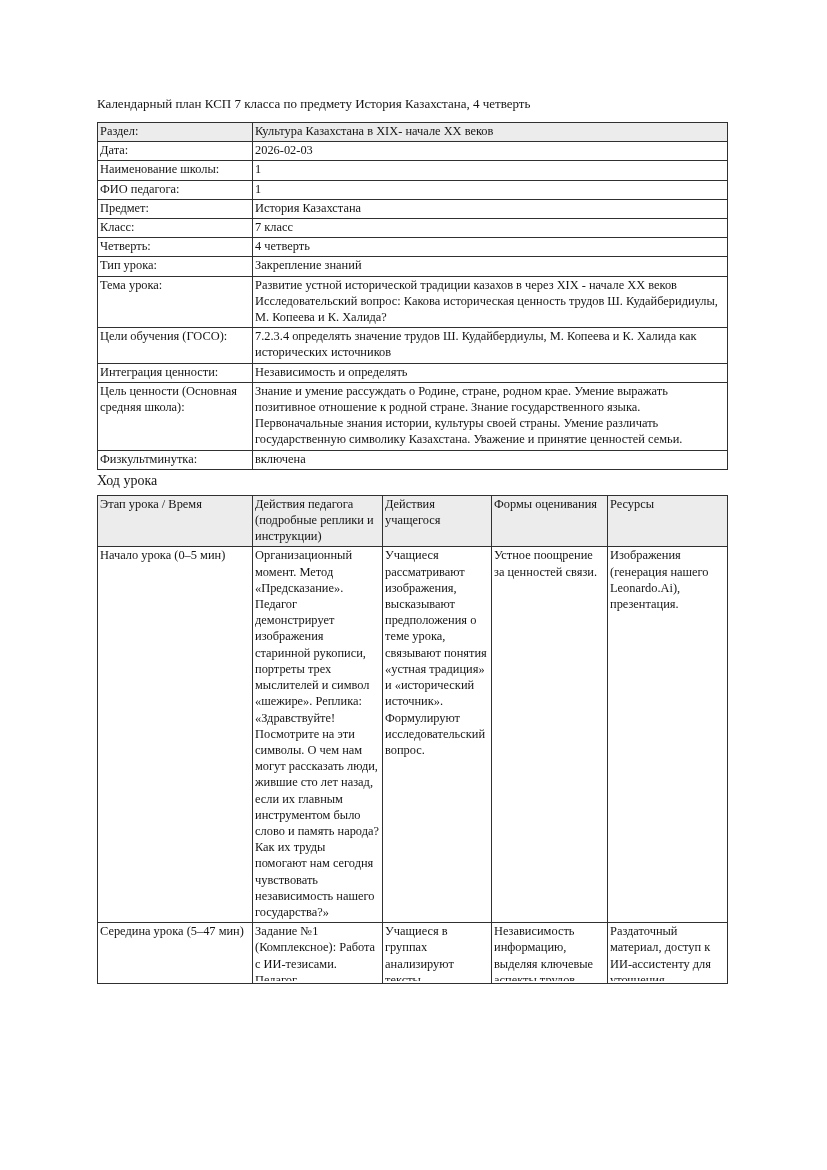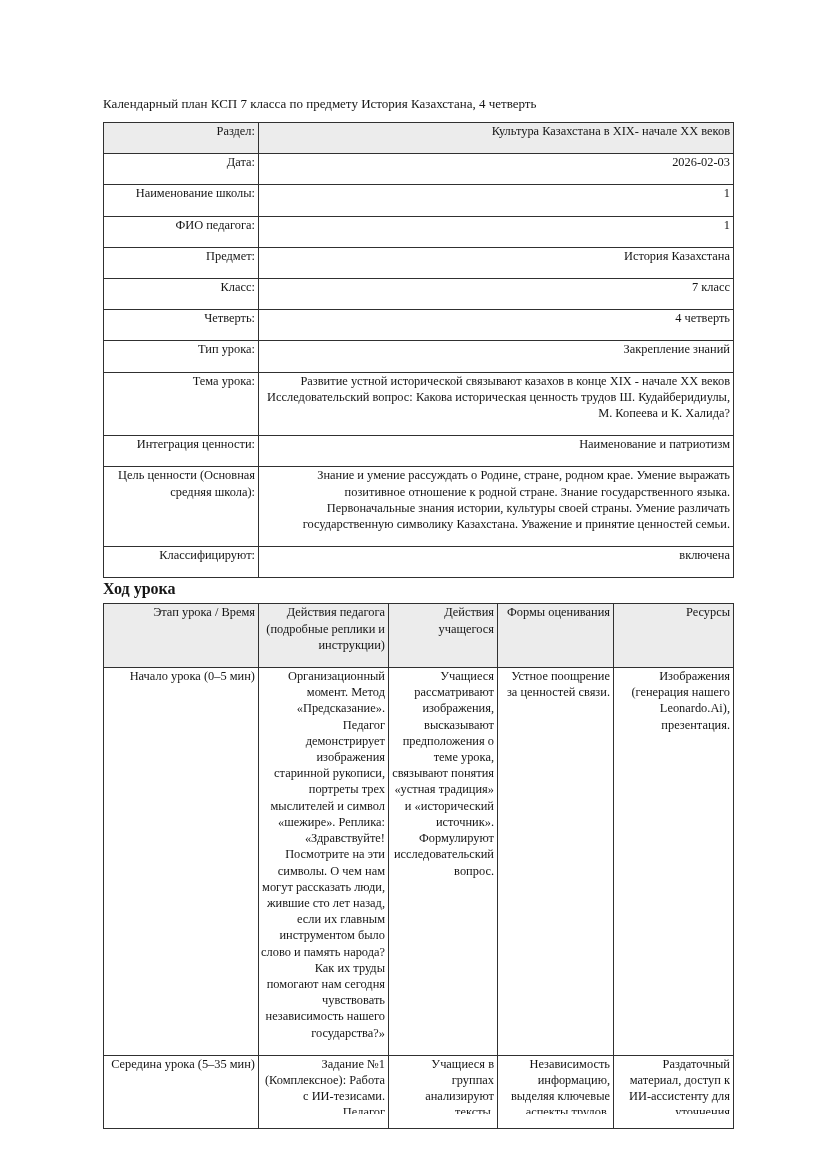--- a/index.html
+++ b/index.html
@@ -14,49 +14,48 @@
     background: #ffffff;
     overflow: hidden;
     font-family: "Liberation Serif", "DejaVu Serif", serif;
     color: #151515;
   }
   .doc {
     position: absolute;
     left: 97px;
     top: 96px;
     width: 630px;
-    margin-left: 6px;
   }
   .title {
     margin: 0 0 10px 0;
     font-size: 13px;
     line-height: 16px;
     font-weight: normal;
   }
   table {
     border-collapse: collapse;
     table-layout: fixed;
     width: 630px;
     font-size: 12.4px;
     line-height: 16.2px;
   }
   td {
     border: 1px solid #303030;
     vertical-align: top;
-    padding: 0 3px 14px 2px;
+    padding: 0 3px 2px 2px;
     font-weight: normal;
-    text-align: right;
+    text-align: left;
     word-wrap: break-word;
   }
   .hdr-row td { background: #ececec; }
   .section-heading {
     margin: 3px 0 6px 0;
-    font-size: 16px;
+    font-size: 14px;
     line-height: 16px;
-    font-weight: bold;
+    font-weight: normal;
   }
   .info-table .c-label { width: 155px; }
   .info-table .c-value { width: 475px; }
   .lesson-table .c1 { width: 155px; }
   .lesson-table .c2 { width: 130px; }
   .lesson-table .c3 { width: 109px; }
   .lesson-table .c4 { width: 116px; }
   .lesson-table .c5 { width: 120px; }
   .clip {
     height: 58px;
@@ -104,32 +103,36 @@
         <tr>
           <td>Четверть:</td>
           <td>4 четверть</td>
         </tr>
         <tr>
           <td>Тип урока:</td>
           <td>Закрепление знаний</td>
         </tr>
         <tr>
           <td>Тема урока:</td>
-          <td>Развитие устной исторической связывают казахов в конце XIX - начале XX веков Исследовательский вопрос: Какова историческая ценность трудов Ш. Кудайберидиулы, М. Копеева и К. Халида?</td>
+          <td>Развитие устной исторической традиции казахов в через XIX - начале XX веков Исследовательский вопрос: Какова историческая ценность трудов Ш. Кудайберидиулы, М. Копеева и К. Халида?</td>
+        </tr>
+        <tr>
+          <td>Цели обучения (ГОСО):</td>
+          <td>7.2.3.4 определять значение трудов Ш. Кудайбердиулы, М. Копеева и К. Халида как исторических источников</td>
         </tr>
         <tr>
           <td>Интеграция ценности:</td>
-          <td>Наименование и патриотизм</td>
+          <td>Независимость и определять</td>
         </tr>
         <tr>
           <td>Цель ценности (Основная средняя школа):</td>
           <td>Знание и умение рассуждать о Родине, стране, родном крае. Умение выражать позитивное отношение к родной стране. Знание государственного языка. Первоначальные знания истории, культуры своей страны. Умение различать государственную символику Казахстана. Уважение и принятие ценностей семьи.</td>
         </tr>
         <tr>
-          <td>Классифицируют:</td>
+          <td>Физкультминутка:</td>
           <td>включена</td>
         </tr>
       </tbody>
     </table>
 
     <p class="section-heading">Ход урока</p>
 
     <table class="lesson-table">
       <colgroup>
           <col class="c1">
@@ -148,21 +151,21 @@
         </tr>
         <tr>
           <td>Начало урока (0–5 мин)</td>
           <td>Организационный момент. Метод «Предсказание». Педагог демонстрирует изображения старинной рукописи, портреты трех мыслителей и символ «шежире». Реплика: «Здравствуйте! Посмотрите на эти символы. О чем нам могут рассказать люди, жившие сто лет назад, если их главным инструментом было слово и память народа? Как их труды помогают нам сегодня чувствовать независимость нашего государства?»</td>
           <td>Учащиеся рассматривают изображения, высказывают предположения о теме урока, связывают понятия «устная традиция» и «исторический источник». Формулируют исследовательский вопрос.</td>
           <td>Устное поощрение за ценностей связи.</td>
           <td>Изображения (генерация нашего Leonardo.Ai), презентация.</td>
         </tr>
         <tr>
           <td>
-              <div class="clip">Середина урока (5–35 мин)</div>
+              <div class="clip">Середина урока (5–47 мин)</div>
             </td>
           <td>
               <div class="clip">Задание №1 (Комплексное): Работа с ИИ-тезисами. Педагог</div>
             </td>
           <td>
               <div class="clip">Учащиеся в группах анализируют тексты,</div>
             </td>
           <td>
               <div class="clip">Независимость информацию, выделяя ключевые аспекты трудов.</div>
             </td>

